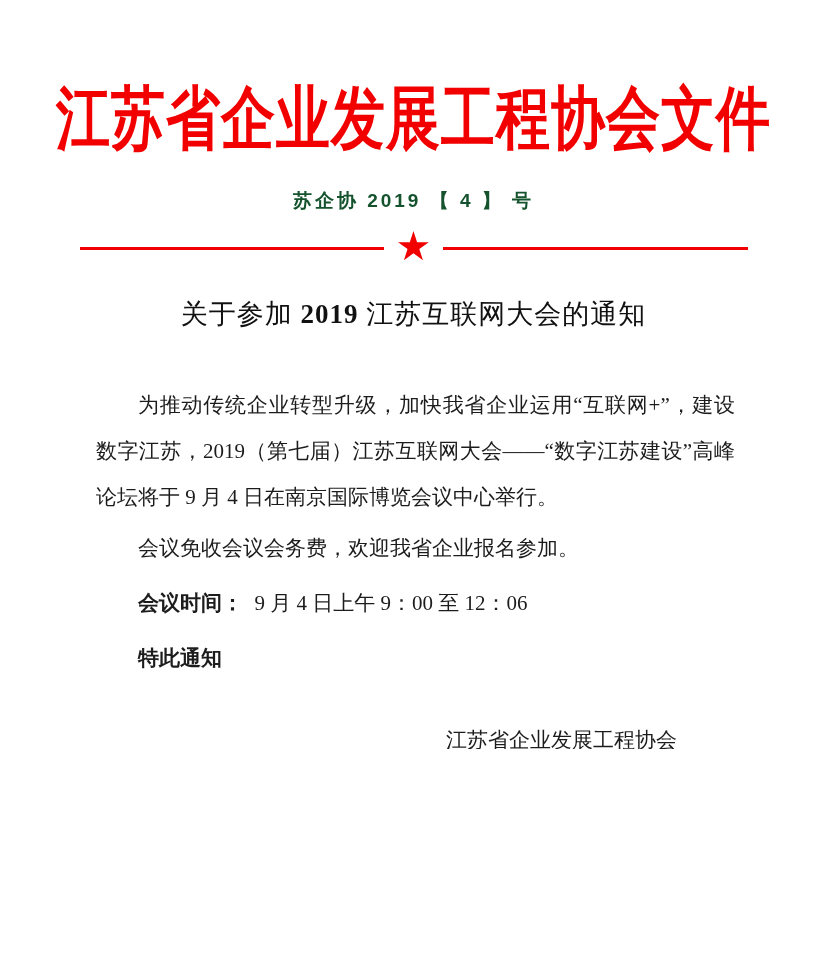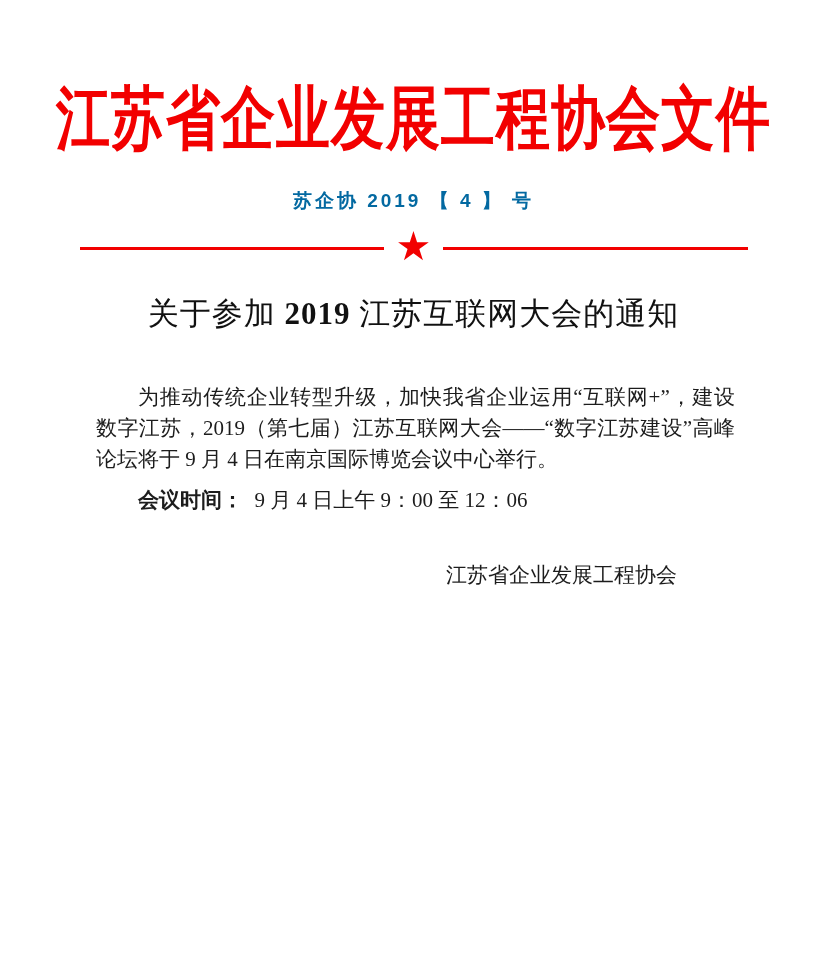--- a/index.html
+++ b/index.html
@@ -28,21 +28,21 @@
     transform:scaleY(1.28);
     transform-origin:center center;
   }
   .doc-number{
     margin-top:34px;
     text-align:center;
     font-family:"Liberation Sans", sans-serif;
     font-weight:bold;
     font-size:19px;
     letter-spacing:3px;
-    color:#0369a1;
+    color:#14532d;
   }
   .red-rule{
     width:668px;
     margin:14px auto 0;
     display:flex;
     align-items:center;
   }
   .red-rule .line{
     flex:1;height:3px;background:#f20000;
   }
@@ -53,30 +53,30 @@
     color:#f20000;
     margin:0 12px;
     transform:translateY(-2px);
   }
   
   .notice-title{
     margin:24px 0 0;
     text-align:center;
     font-family:"Liberation Serif", serif;
     font-weight:normal;
-    font-size:31px;
+    font-size:27px;
     line-height:44px;
     color:#111;
     letter-spacing:1px;
   }
   .notice-title .year{font-weight:bold;}
   .body{
     margin:46px 92px 0 96px;
     font-size:21px;
-    line-height:31px;
+    line-height:46px;
     text-align:justify;
   }
   .para{
     margin:0 0 5px;
     text-indent:2em;
   }
   .detail{
     margin-top:9px;
     padding-left:2em;
   }
@@ -115,27 +115,29 @@
       <span class="star">★</span>
       <span class="line"></span>
     </div>
   </header>
 
   <main>
     <h2 class="notice-title"><span>关于参加 </span><span class="year">2019</span><span> 江苏互联网大会的通知</span></h2>
 
     <div class="body">
       <p class="para">为推动传统企业转型升级，加快我省企业运用“互联网+”，建设数字江苏，2019（第七届）江苏互联网大会——“数字江苏建设”高峰论坛将于 9 月 4 日在南京国际博览会议中心举行。</p>
+      <p class="para">会议免收会议会务费，欢迎我省企业报名参加。</p>
 
       <div class="detail detail-time">
         <span class="label">会议时间：</span><span class="value">9 月 4 日上午 9：00 至 12：06</span>
       </div>
 
 
 
+      <div class="closing">特此通知</div>
     </div>
   </main>
 
   <footer class="signature">
     <div>江苏省企业发展工程协会</div>
 
   </footer>
 
 </div>
 

